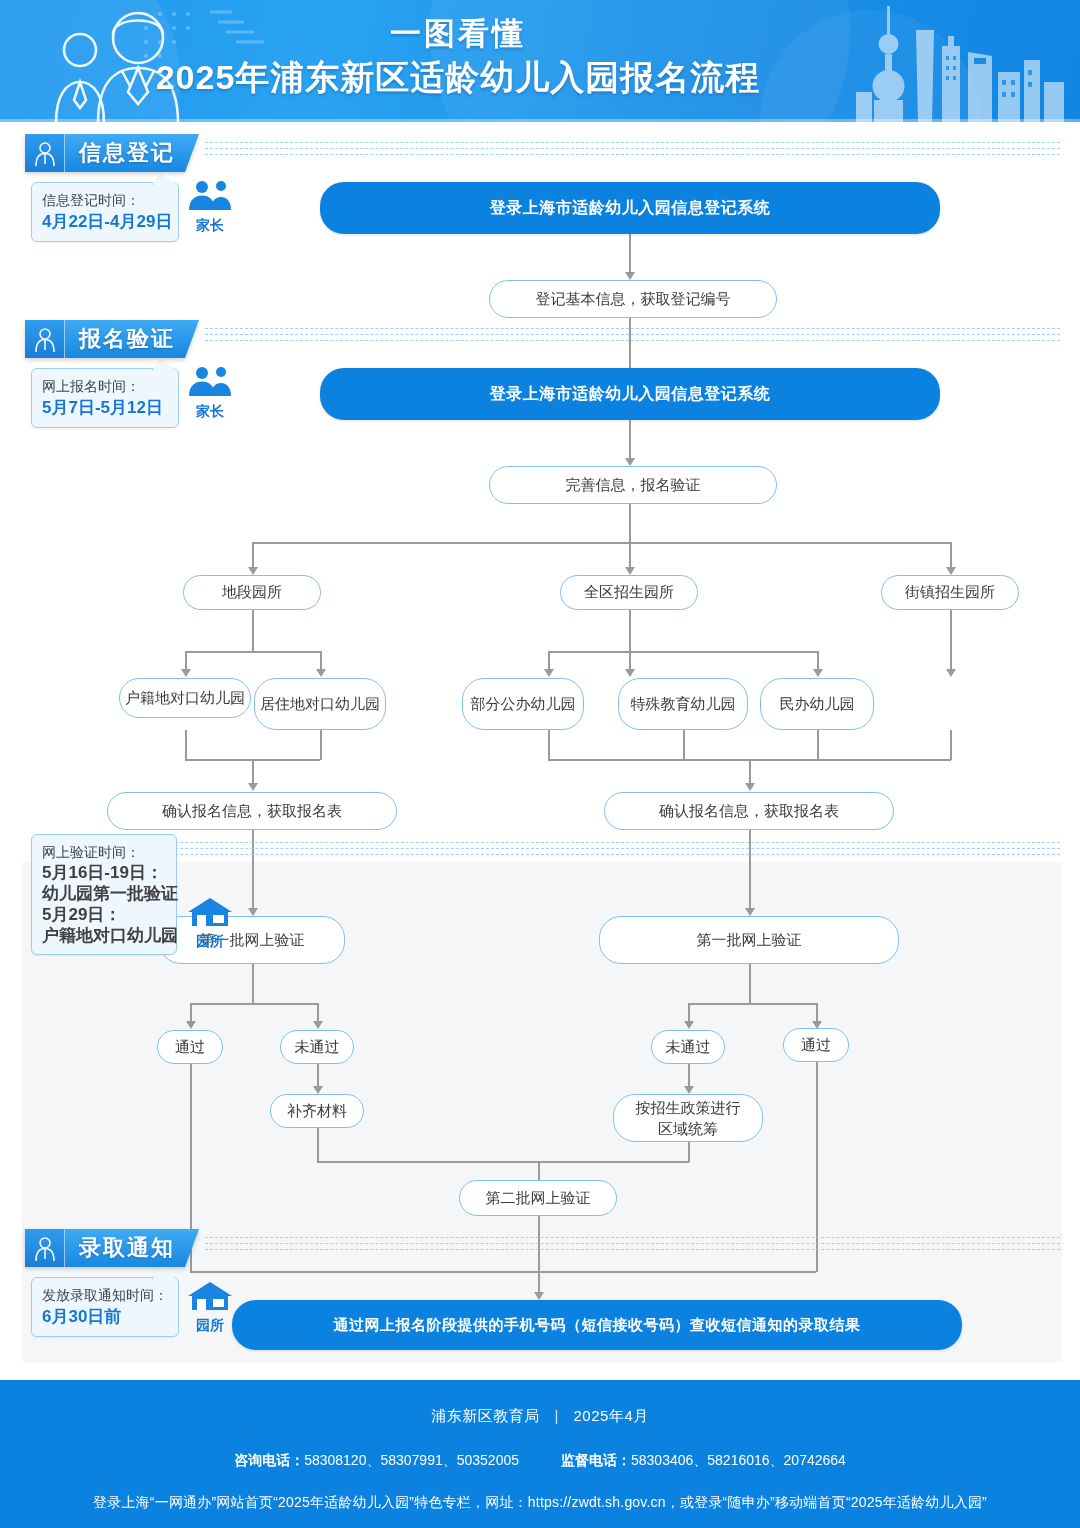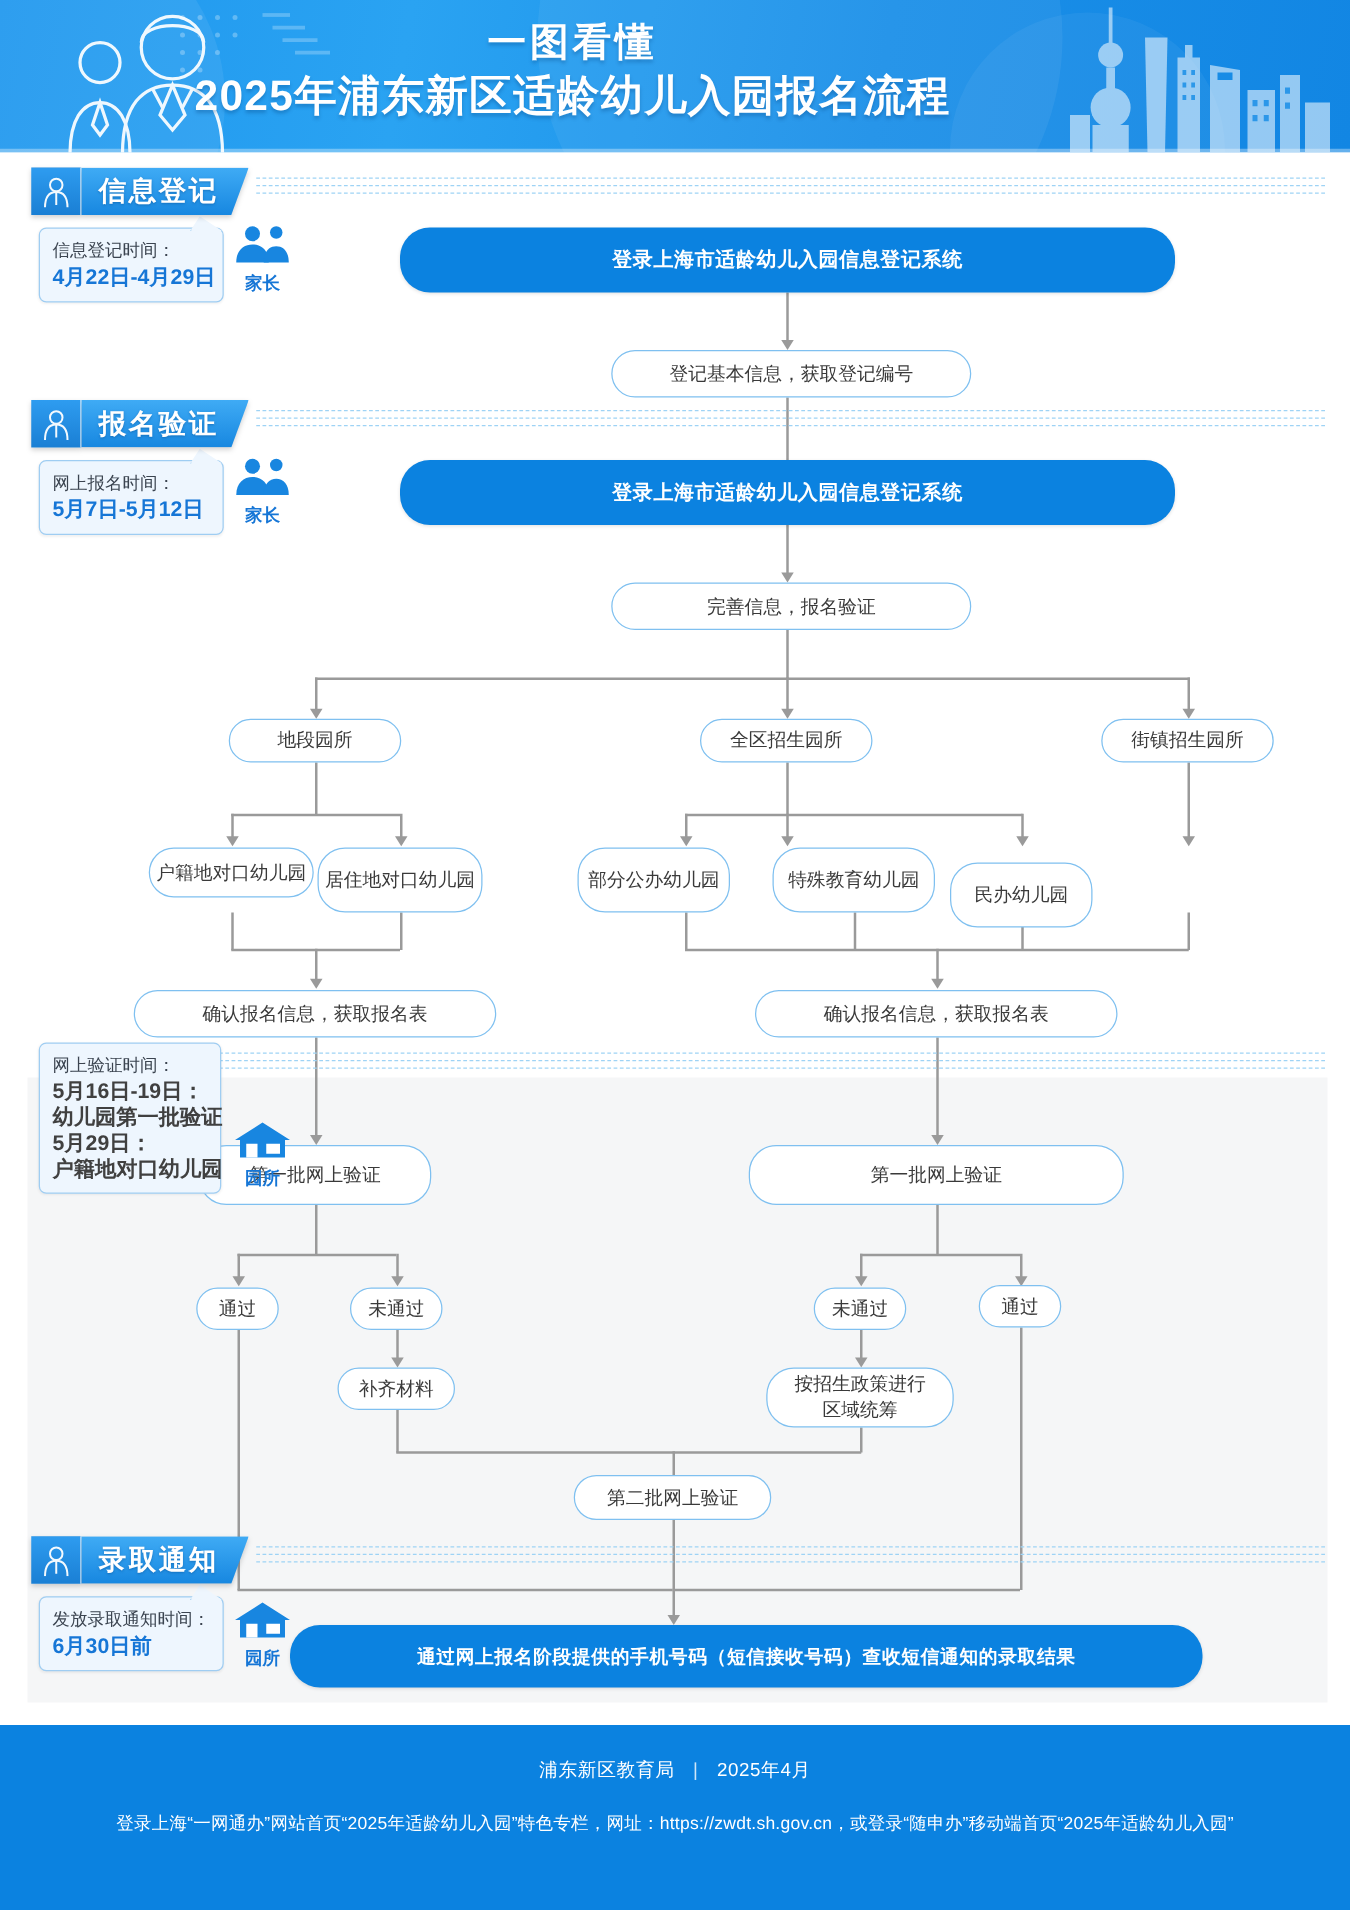--- a/index.html
+++ b/index.html
@@ -341,21 +341,21 @@
     <div class="ln v" style="left:629px; top:488px; height:42px;"></div>
     <div class="ln h" style="left:548px; top:529px; width:270px;"></div>
     <div class="ln v" style="left:548px; top:529px; height:24px;"></div>
     <div class="ln v" style="left:629px; top:529px; height:24px;"></div>
     <div class="ln v" style="left:817px; top:529px; height:24px;"></div>
     <div class="arw" style="left:544px; top:547px;"></div>
     <div class="arw" style="left:625px; top:547px;"></div>
     <div class="arw" style="left:813px; top:547px;"></div>
     <div class="node outline" style="left:523px; top:556px; width:122px; height:52px; transform:translateX(-61px);">部分公办幼儿园</div>
     <div class="node outline" style="left:683px; top:556px; width:130px; height:52px; transform:translateX(-65px);">特殊教育幼儿园</div>
-    <div class="node outline" style="left:817px; top:568px; width:114px; height:52px; transform:translateX(-57px);font-family:Liberation Serif, serif;">民办幼儿园</div>
+    <div class="node outline" style="left:817px; top:556px; width:114px; height:52px; transform:translateX(-57px);font-family:Liberation Serif, serif;">民办幼儿园</div>
 
     <div class="ln v" style="left:950px; top:488px; height:62px;"></div>
     <div class="arw" style="left:946px; top:547px;"></div>
 
     <div class="ln v" style="left:548px; top:608px; height:30px;"></div>
     <div class="ln v" style="left:683px; top:608px; height:30px;"></div>
     <div class="ln v" style="left:817px; top:608px; height:30px;"></div>
     <div class="ln v" style="left:950px; top:608px; height:30px;"></div>
     <div class="ln h" style="left:548px; top:637px; width:403px;"></div>
     <div class="ln v" style="left:749px; top:637px; height:30px;"></div>
@@ -478,16 +478,19 @@
     <div class="node solid" style="left:232px; top:1178px; width:730px; height:50px; font-size:15px;">通过网上报名阶段提供的手机号码（短信接收号码）查收短信通知的录取结果</div>
 
   </div>
 
   <div class="footer">
     <div class="ft-org">
       <span>浦东新区教育局</span>
       <span class="sep">|</span>
       <span>2025年4月</span>
     </div>
+    <div class="ft-phones">
+      <b>咨询电话：</b><span>58308120、58307991、50352005</span><span class="gap"></span><b>监督电话：</b><span>58303406、58216016、20742664</span>
+    </div>
     <div class="ft-note">登录上海“一网通办”网站首页“2025年适龄幼儿入园”特色专栏，网址：https://zwdt.sh.gov.cn，或登录“随申办”移动端首页“2025年适龄幼儿入园”</div>
   </div>
 
 </div>
 
 </body></html>

